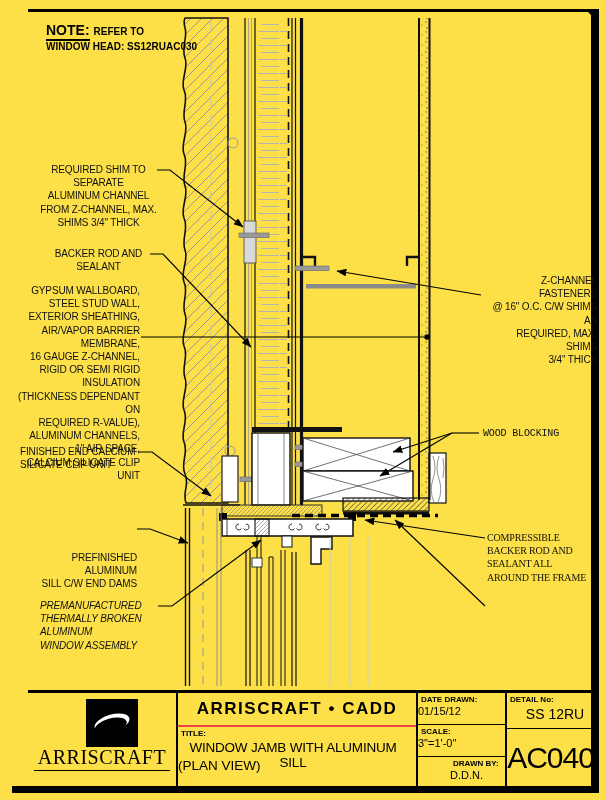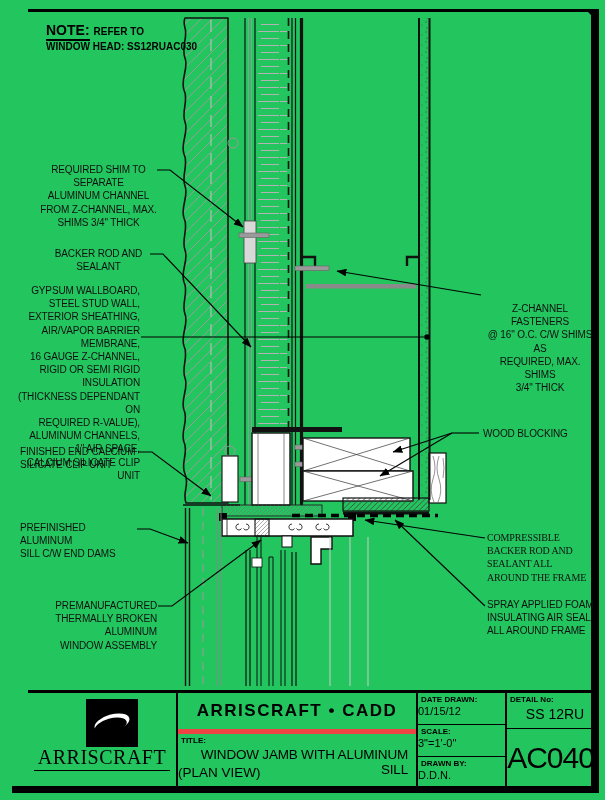--- a/index.html
+++ b/index.html
@@ -1,55 +1,55 @@
 <!DOCTYPE html>
 <html><head>
 <meta charset="utf-8">
 <style>
   html,body{margin:0;padding:0;background:#fff;}
-  #sheet{position:relative;width:605px;height:800px;background:#22c55e;overflow:hidden;
+  #sheet{position:relative;width:605px;height:800px;background:#fde047;overflow:hidden;
          font-family:"Liberation Sans",sans-serif;}
   #linework{position:absolute;left:0;top:0;z-index:1;}
   
   #note{position:absolute;left:46px;top:21px;z-index:2;color:#000;}
   #note-title{font:bold 14px/16px "Liberation Sans",sans-serif;border-bottom:2px solid #000;padding-bottom:1px;}
   #note-refer{font:bold 10px "Liberation Sans",sans-serif;margin-left:4px;}
   .note-line{font:bold 10px/13.5px "Liberation Sans",sans-serif;margin-top:1px;}
   
   .lbl{position:absolute;z-index:2;font:10px/13.2px "Liberation Sans",sans-serif;
        color:#111;white-space:pre-line;letter-spacing:-0.15px;}
   #lbl-required{left:40px;top:163px;width:117px;text-align:center;}
   #lbl-backer{left:40px;top:247px;width:117px;text-align:center;}
   #lbl-assembly{left:2px;top:284px;width:138px;text-align:right;}
   #lbl-finished{left:20px;top:445px;width:117px;text-align:left;}
-  #lbl-prefinished{left:20px;top:521px;width:117px;text-align:left;}
-  #lbl-preman{left:40px;top:599px;width:117px;text-align:right;}
-  #lbl-zchannel{left:483px;top:302px;width:114px;text-align:center;}
-  #lbl-wood{left:483px;top:427px;width:114px;text-align:left;}
+  #lbl-prefinished{left:20px;top:551px;width:117px;text-align:right;}
+  #lbl-preman{left:40px;top:599px;width:117px;text-align:left;font-style:italic;}
+  #lbl-zchannel{left:483px;top:274px;width:114px;text-align:right;}
+  #lbl-wood{left:483px;top:427px;width:114px;text-align:left;font-family:Liberation Mono, monospace;}
   #lbl-compressible{left:487px;top:531px;width:110px;text-align:left;font-family:Liberation Serif, serif;}
   #lbl-spray{left:487px;top:598px;width:110px;text-align:left;}
   
   #titleblock{position:absolute;left:28px;top:690px;width:566px;height:96px;z-index:3;
               border-top:3px solid #000;box-sizing:border-box;color:#000;}
   .tb-cell{position:absolute;top:0;height:96px;box-sizing:border-box;}
   #tb-logo{left:0;width:148px;}
   #tb-center{left:148px;width:240px;border-left:2px solid #000;}
   #tb-date{left:388px;width:89px;border-left:2px solid #000;}
   #tb-detail{left:477px;width:89px;border-left:2px solid #000;}
-  #tb-cadd{height:41px;border-bottom:5px solid #ef4444;box-sizing:border-box;
+  #tb-cadd{height:34px;border-bottom:2px solid #ef4444;box-sizing:border-box;
            display:flex;align-items:center;justify-content:center;
            font:bold 17px "Liberation Sans",sans-serif;letter-spacing:1.5px;}
   #tb-title-area{position:relative;height:40px;}
   .small-label{position:absolute;left:3px;top:2px;font:bold 8px "Liberation Sans",sans-serif;}
-  #tb-title-l1{position:absolute;left:0;right:8px;top:13px;text-align:right;
+  #tb-title-l1{position:absolute;left:0;right:8px;top:13px;text-align:center;
                font:13.5px "Liberation Sans",sans-serif;letter-spacing:-0.2px;}
   #tb-title-l2{position:absolute;left:0;right:0;top:31px;text-align:left;
                font:13.5px "Liberation Sans",sans-serif;}
   .tb-row{position:relative;height:32px;border-bottom:1.5px solid #000;box-sizing:border-box;}
-  .tb-row:last-child{border-bottom:none;}
+  .tb-row:last-child{border-bottom:none;margin-left:32px;}
   .tb-val{position:absolute;left:0;right:0;top:12px;text-align:left;
           font:11px "Liberation Sans",sans-serif;}
   #tb-detail-top{position:relative;height:36px;border-bottom:1.5px solid #000;box-sizing:border-box;}
   #tb-detail-series{position:absolute;left:0;right:0;top:13px;text-align:center;
                     font:14px "Liberation Sans",sans-serif;padding-left:9px;}
   #tb-detail-no{position:relative;height:58px;display:flex;align-items:center;justify-content:center;
                 font:30px/58px "Liberation Sans",sans-serif;letter-spacing:-1px;}
   
   #logo-square{position:absolute;left:58px;top:6px;}
   #logo-name{position:absolute;left:0;right:0;top:53px;text-align:center;
@@ -263,23 +263,20 @@
 WINDOW ASSEMBLY</div>
   <div class="lbl" id="lbl-zchannel">Z-CHANNEL FASTENERS
 @ 16" O.C. C/W SHIMS AS
 REQUIRED, MAX. SHIMS
 3/4" THICK</div>
   <div class="lbl" id="lbl-wood">WOOD BLOCKING</div>
   <div class="lbl" id="lbl-compressible">COMPRESSIBLE
 BACKER ROD AND
 SEALANT ALL
 AROUND THE FRAME</div>
-  <div class="lbl" id="lbl-spray">SPRAY APPLIED FOAM
-INSULATING AIR SEAL
-ALL AROUND FRAME</div>
 
   <div id="titleblock">
 
     <div class="tb-cell" id="tb-logo">
       <svg id="logo-square" width="52" height="48">
         <rect width="52" height="48" fill="#000"></rect>
         <g transform="rotate(-16 26 24)">
           <ellipse cx="26" cy="24" rx="18" ry="8.5" fill="#fff"></ellipse>
           <ellipse cx="24" cy="26.5" rx="16.5" ry="7.5" fill="#000"></ellipse>
         </g>

